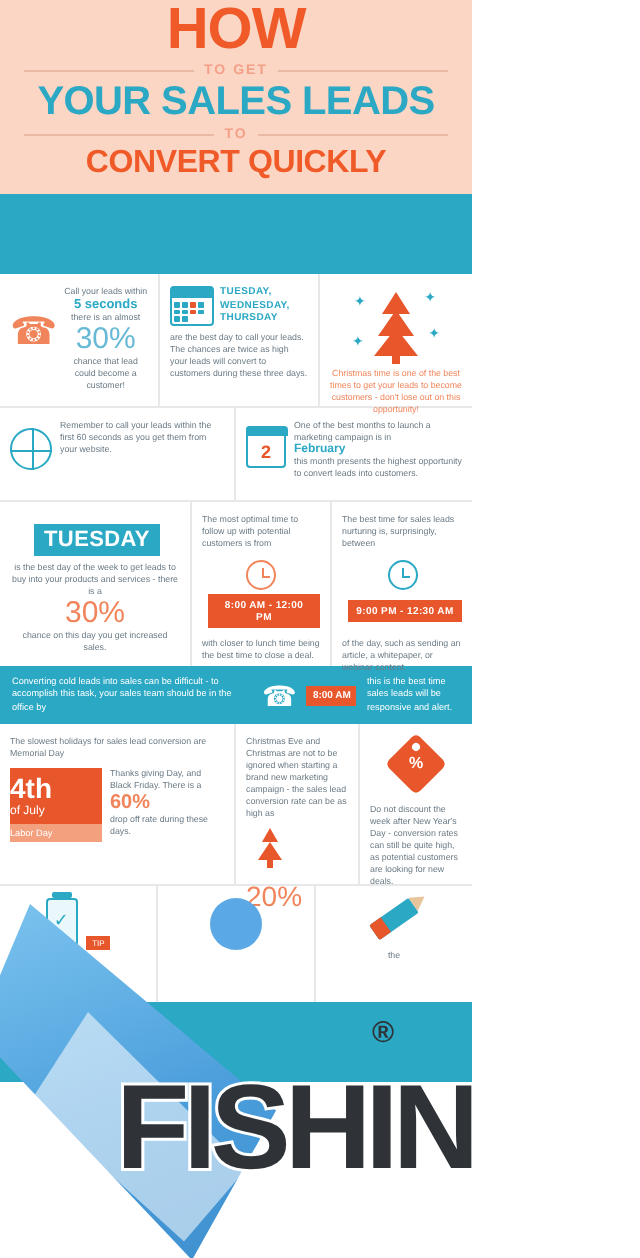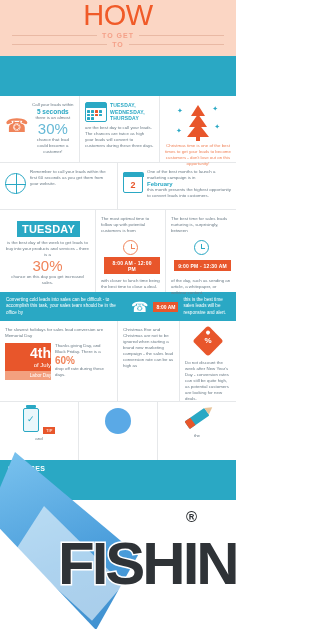--- a/index.html
+++ b/index.html
@@ -11,21 +11,21 @@
   }
   #root{position:relative;width:236px;height:629px;overflow:hidden;background:#fff;}
 
   
   .hdr{background:#fbd6c4;padding:2px 0 6px;text-align:center;position:relative;}
   .watermark-id{
     font-size:9px;color:#f05a28;font-weight:700;letter-spacing:.2px;
     text-align:center;padding-top:1px;line-height:11px;
   }
   .hdr-how{
-    font-size:29px;line-height:29px;font-weight:400;color:#f05a28;
+    font-size:29px;line-height:29px;font-weight:700;color:#f05a28;
     letter-spacing:-0.5px;margin-top:-1px;
   }
   .rule-row{display:flex;align-items:center;justify-content:center;gap:5px;margin:2px 12px;}
   .rule{flex:1;height:1px;background:#e9b9a4;}
   .rule-lbl{font-size:7px;font-weight:700;color:#f4a088;letter-spacing:1px;}
   .hdr-leads{
     font-size:20px;line-height:21px;font-weight:700;color:#2aa8c4;
     letter-spacing:-0.3px;
   }
   .hdr-convert{
@@ -136,21 +136,21 @@
   .strip-pill{background:#e8562b;color:#fff;font-size:5px;font-weight:700;padding:2px 3px;}
   .strip-r{font-size:4.6px;line-height:6.4px;flex:1;}
 
   
   .r4{height:80px;}
   .c9{width:118px;}
   .c10{width:62px;}
   .c11{width:56px;text-align:center;}
   .july-box{
     background:#e8562b;color:#fff;width:46px;padding:3px 0 0;display:inline-block;
-    text-align:right;vertical-align:top;margin-right:4px;
+    text-align:left;vertical-align:top;margin-right:4px;
   }
   .july-box .n{font-size:14px;font-weight:700;line-height:15px;}
   .july-box .s{font-size:6px;line-height:8px;}
   .july-box .lab{background:#f3a07f;font-size:4.6px;line-height:9px;margin-top:2px;}
   .pct60{color:#f0845a;font-size:10px;font-weight:700;}
   .pct20{color:#f0845a;font-size:14px;font-weight:400;line-height:15px;}
   .tag{
     width:22px;height:22px;background:#e8562b;border-radius:3px;
     transform:rotate(45deg);display:inline-block;position:relative;margin:3px 0 4px;
   }
@@ -220,25 +220,27 @@
 
 <div id="root">
 
   <div class="hdr">
     <div class="hdr-how">HOW</div>
     <div class="rule-row">
       <span class="rule"></span>
       <span class="rule-lbl">TO GET</span>
       <span class="rule"></span>
     </div>
+    <div class="hdr-leads">YOUR SALES LEADS</div>
     <div class="rule-row">
       <span class="rule"></span>
       <span class="rule-lbl">TO</span>
       <span class="rule"></span>
     </div>
+    <div class="hdr-convert">CONVERT QUICKLY</div>
   </div>
 
   <div class="tipbar">
   </div>
 
   <div class="grid3 r1">
     <div class="cell c1 vsep">
       <div class="phone-ico">☎</div>
       <div class="ctr" style="flex:1">
         <div class="body-txt">Call your leads within</div>
@@ -343,20 +345,28 @@
         </div>
         <div style="flex:1">
           <div class="body-txt">Thanks giving Day, and Black Friday. There is a</div>
           <div class="pct60">60%</div>
           <div class="body-txt">drop off rate during these days.</div>
         </div>
       </div>
     </div>
     <div class="cell c10 vsep">
       <div class="body-txt">Christmas Eve and Christmas are not to be ignored when starting a brand new marketing campaign - the sales lead conversion rate can be as high as</div>
+      <div style="margin-top:3px">
+        <span class="tree-sm">
+          <span class="t t1"></span>
+          <span class="t t2"></span>
+          <span class="trunk"></span>
+        </span>
+        <span class="pct20">20%</span>
+      </div>
     </div>
     <div class="cell c11">
       <span class="tag">
         <span class="pc">%</span>
       </span>
       <div class="body-txt" style="text-align:left">Do not discount the week after New Year's Day - conversion rates can still be quite high, as potential customers are looking for new deals.</div>
     </div>
   </div>
 
   <div class="grid3 r5 hsep">

